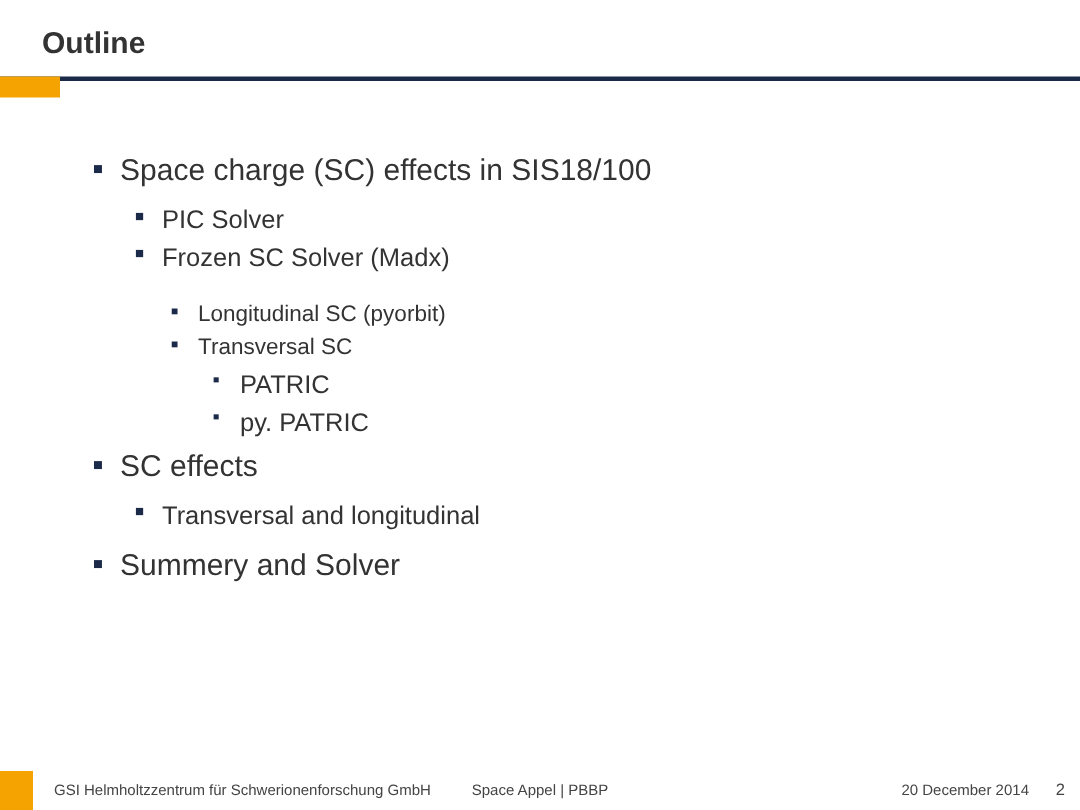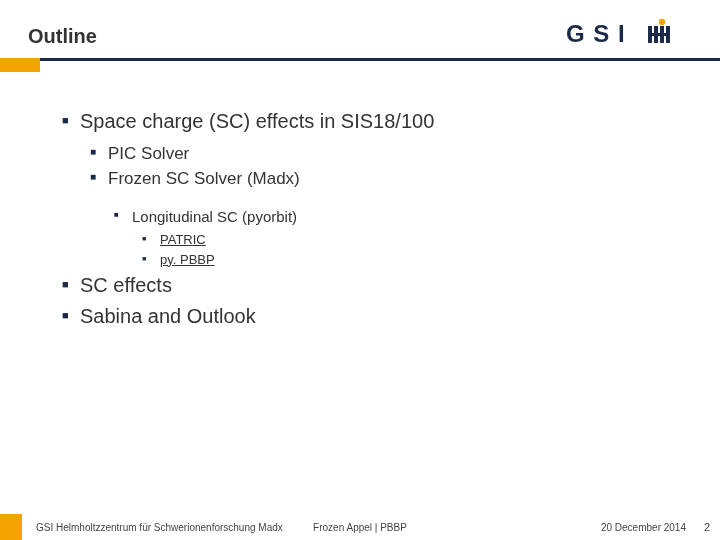--- a/index.html
+++ b/index.html
@@ -60,21 +60,21 @@
     color: #1c2a4a;
   }
   .lvl1 { font-size: 20px; margin-bottom: 4px; }
   .lvl1::before { font-size: 11px; top: 5px; }
   .lvl2-group { padding-left: 28px; margin-top: 8px; margin-bottom: 8px; }
   .lvl2 { font-size: 17px; }
   .lvl3-group { padding-left: 24px; margin-top: 16px; margin-bottom: 4px; }
   .lvl3 { font-size: 15px; }
   .lvl3::before { font-size: 8px; top: 3px; }
   .lvl4-group { padding-left: 26px; margin-top: 2px; margin-bottom: 4px; }
-  .lvl4 { font-size: 13px; text-decoration: underline; }
+  .lvl4 { font-size: 17px; }
   .lvl4::before { font-size: 7px; top: 3px; }
   .footer {
     position: absolute;
     bottom: 0; left: 0; right: 0;
     height: 26px;
     display: flex;
     align-items: center;
     font-size: 10px;
     color: #444;
   }
@@ -97,60 +97,53 @@
     position: absolute;
     right: 10px;
     font-size: 11px;
   }
 </style>
 </head>
 <body>
 
 <div class="title-row">
   <div class="title">Outline</div>
-  <div class="logo">
-    <svg width="110" height="30" viewBox="0 0 110 30">
-      <circle cx="96" cy="4" r="3.2" fill="#f5a300"></circle>
-      <text x="0" y="24" font-family="Arial" font-weight="900" font-size="24" fill="#1c2a4a" letter-spacing="1">G S I</text>
-      <rect x="82" y="8" width="4" height="17" fill="#1c2a4a"></rect>
-      <rect x="88" y="8" width="4" height="17" fill="#1c2a4a"></rect>
-      <rect x="94" y="8" width="4" height="17" fill="#1c2a4a"></rect>
-      <rect x="100" y="8" width="4" height="17" fill="#1c2a4a"></rect>
-      <rect x="82" y="15" width="22" height="3" fill="#1c2a4a"></rect>
-    </svg>
-  </div>
 </div>
 
 <div class="divider-zone">
   <div class="divider-navy"></div>
   <div class="divider-orange"></div>
 </div>
 
 <div class="content">
   <ul>
     <li class="lvl1">Space charge (SC) effects in SIS18/100</li>
   </ul>
   <ul class="lvl2-group">
     <li class="lvl2">PIC Solver</li>
     <li class="lvl2">Frozen SC Solver (Madx)</li>
   </ul>
   <ul class="lvl3-group" style="padding-left:52px;">
     <li class="lvl3">Longitudinal SC (pyorbit)</li>
+    <li class="lvl3">Transversal SC</li>
   </ul>
   <ul class="lvl4-group" style="padding-left:80px;">
     <li class="lvl4">PATRIC</li>
-    <li class="lvl4">py. PBBP</li>
+    <li class="lvl4">py. PATRIC</li>
   </ul>
   <ul>
     <li class="lvl1">SC effects</li>
   </ul>
+  <ul class="lvl2-group">
+    <li class="lvl2">Transversal and longitudinal</li>
+  </ul>
   <ul>
-    <li class="lvl1">Sabina and Outlook</li>
+    <li class="lvl1">Summery and Solver</li>
   </ul>
 </div>
 
 <div class="footer">
   <div class="footer-orange"></div>
-  <div class="footer-left">GSI Helmholtzzentrum für Schwerionenforschung Madx</div>
-  <div class="footer-center">Frozen Appel | PBBP</div>
+  <div class="footer-left">GSI Helmholtzzentrum für Schwerionenforschung GmbH</div>
+  <div class="footer-center">Space Appel | PBBP</div>
   <div class="footer-right">20 December 2014</div>
   <div class="page-num">2</div>
 </div>
 
 </body></html>

